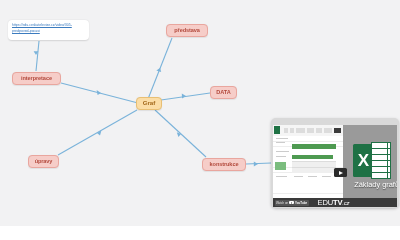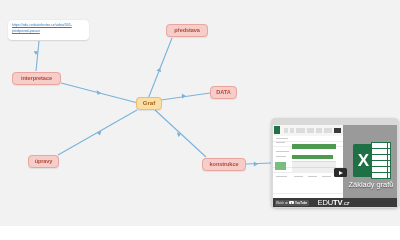--- a/index.html
+++ b/index.html
@@ -163,21 +163,21 @@
     border: 1.2px solid #1e7145;
     box-sizing: border-box;
     background-image:
       repeating-linear-gradient(to right, transparent 0 4.6px, #1e7145 4.6px 5.2px),
       repeating-linear-gradient(to bottom, transparent 0 5.4px, #1e7145 5.4px 6px);
   }
   #video-title {
     position: absolute;
     left: 70px; top: 55px;
     width: 56px;
-    text-align: center;
+    text-align: right;
     color: #ffffff;
     font-size: 7.4px;
     font-weight: 400;
     text-shadow: 0 0.5px 1px rgba(0,0,0,0.5);
     white-space: nowrap;
   }
   #play-button {
     position: absolute;
     left: 61px; top: 43px;
     width: 13px; height: 9px;

